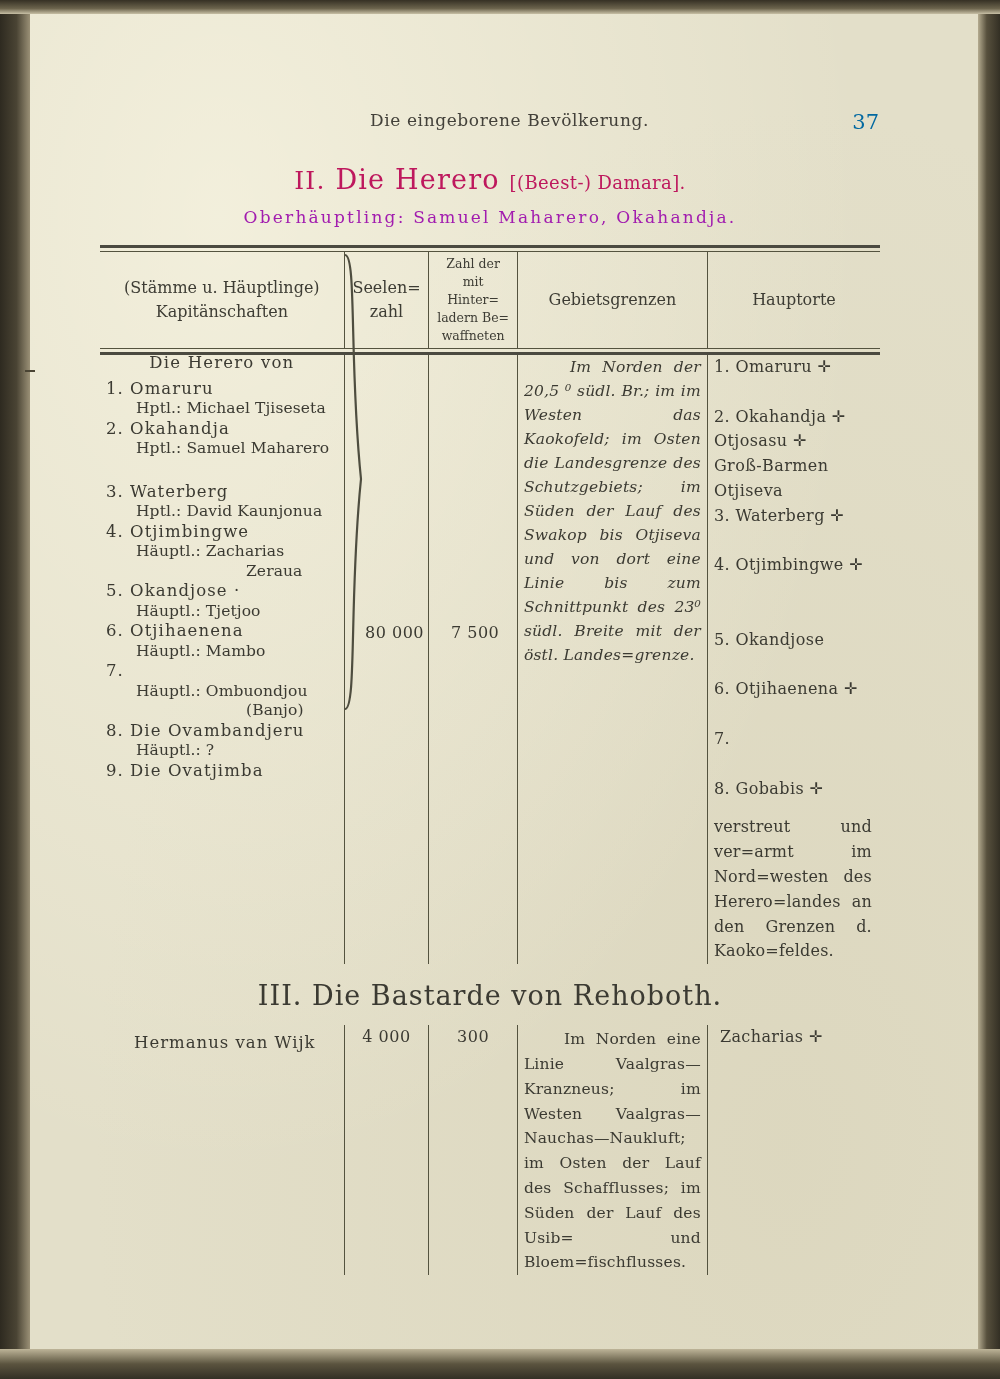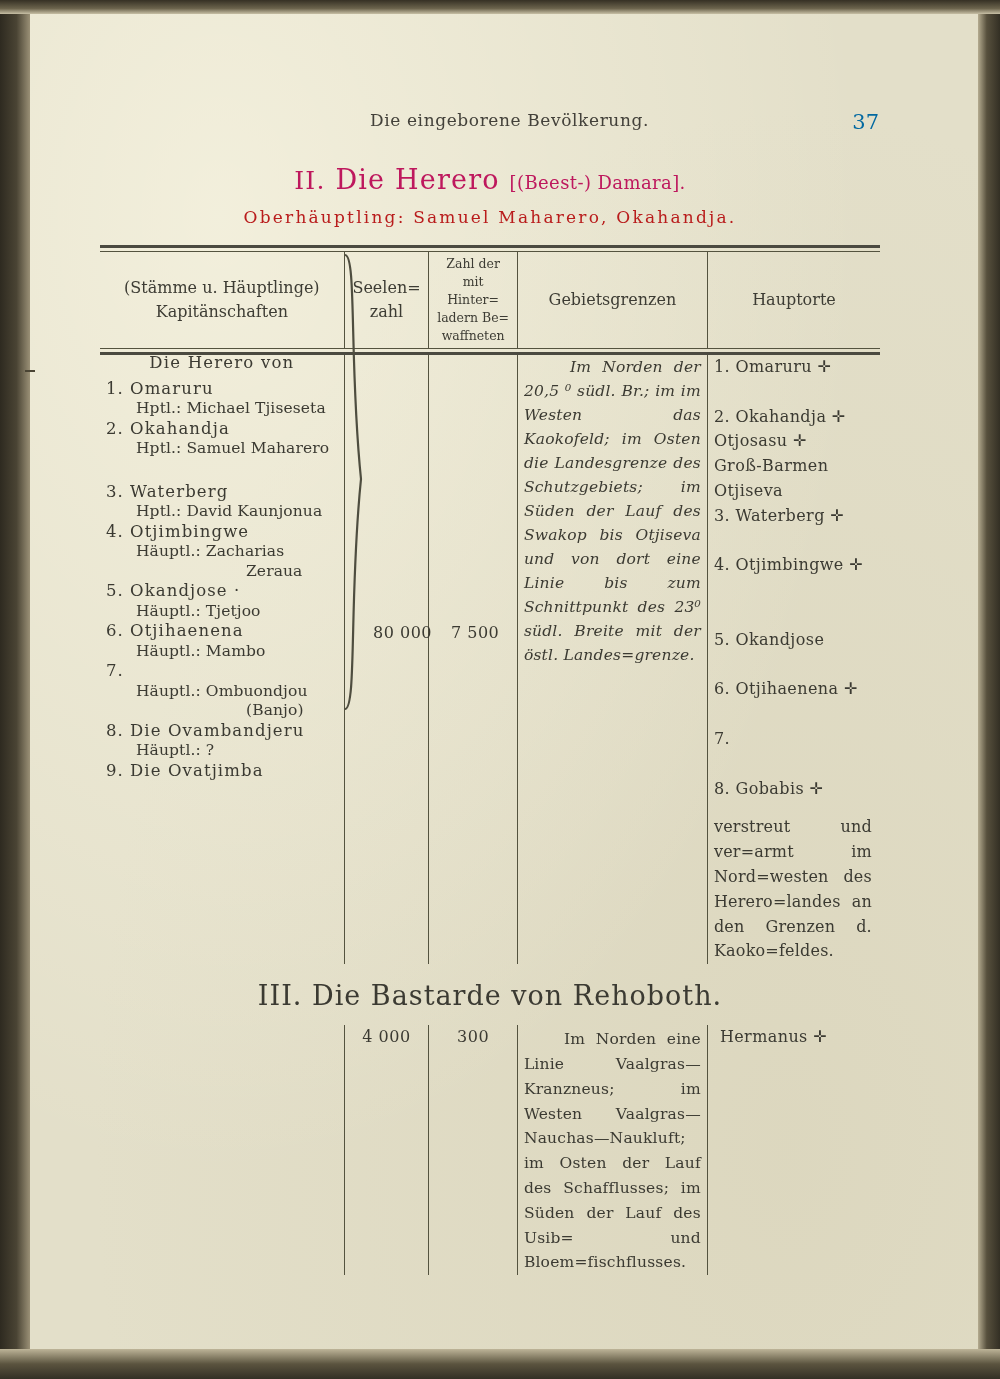--- a/index.html
+++ b/index.html
@@ -105,21 +105,21 @@
   .sec-title .roman { font-size: 25px; }
   .sec-title .bracket {
     font-size: 18px;
     letter-spacing: 0.4px;
   }
   .sec-sub {
     text-align: center;
     font-size: 17px;
     letter-spacing: 2.2px;
     margin-top: 12px;
-    color: #b91c1c;
+    color: #a21caf;
   }
 
   
   .tbl {
     margin-top: 18px;
     position: relative;
   }
   .rule-thick {
     height: 3px;
     background: #4b4a40;
@@ -199,21 +199,21 @@
   .nm-num { display: inline-block; width: 24px; }
 
   .col-num {
     font-size: 16px;
     text-align: center;
     position: relative;
   }
   .num-val {
     position: absolute;
     top: 268px;
-    left: 16px;
+    left: 8px;
     width: 100%;
     letter-spacing: 0.5px;
   }
   .col-num.armed .num-val { left: 2px; }
 
   .col-text {
     font-size: 15.5px;
     line-height: 1.55;
     text-align: justify;
     padding-top: 20px;
@@ -436,28 +436,29 @@
     </div>
 
     <div class="sec3">
       <div class="sec3-title">
         <span>III.</span>
         <span>Die Bastarde von Rehoboth.</span>
       </div>
 
       <div class="row3">
         <div class="cell c1">
+          <div class="l2">Hermanus van Wijk</div>
         </div>
         <div class="vline3"></div>
         <div class="cell c2">4 000</div>
         <div class="vline3"></div>
         <div class="cell c3">300</div>
         <div class="vline3"></div>
         <div class="cell c4">
           <span class="indent"></span><span>Im Norden eine Linie Vaalgras— Kranzneus; im Westen Vaalgras—Nauchas—Naukluft; im Osten der Lauf des Schafflusses; im Süden der Lauf des Usib= und Bloem=fischflusses.</span>
         </div>
         <div class="vline3"></div>
-        <div class="cell c5">Hermanus ✛</div>
+        <div class="cell c5">Zacharias ✛</div>
       </div>
     </div>
 
   </div>
 </div>
 
 </body></html>

